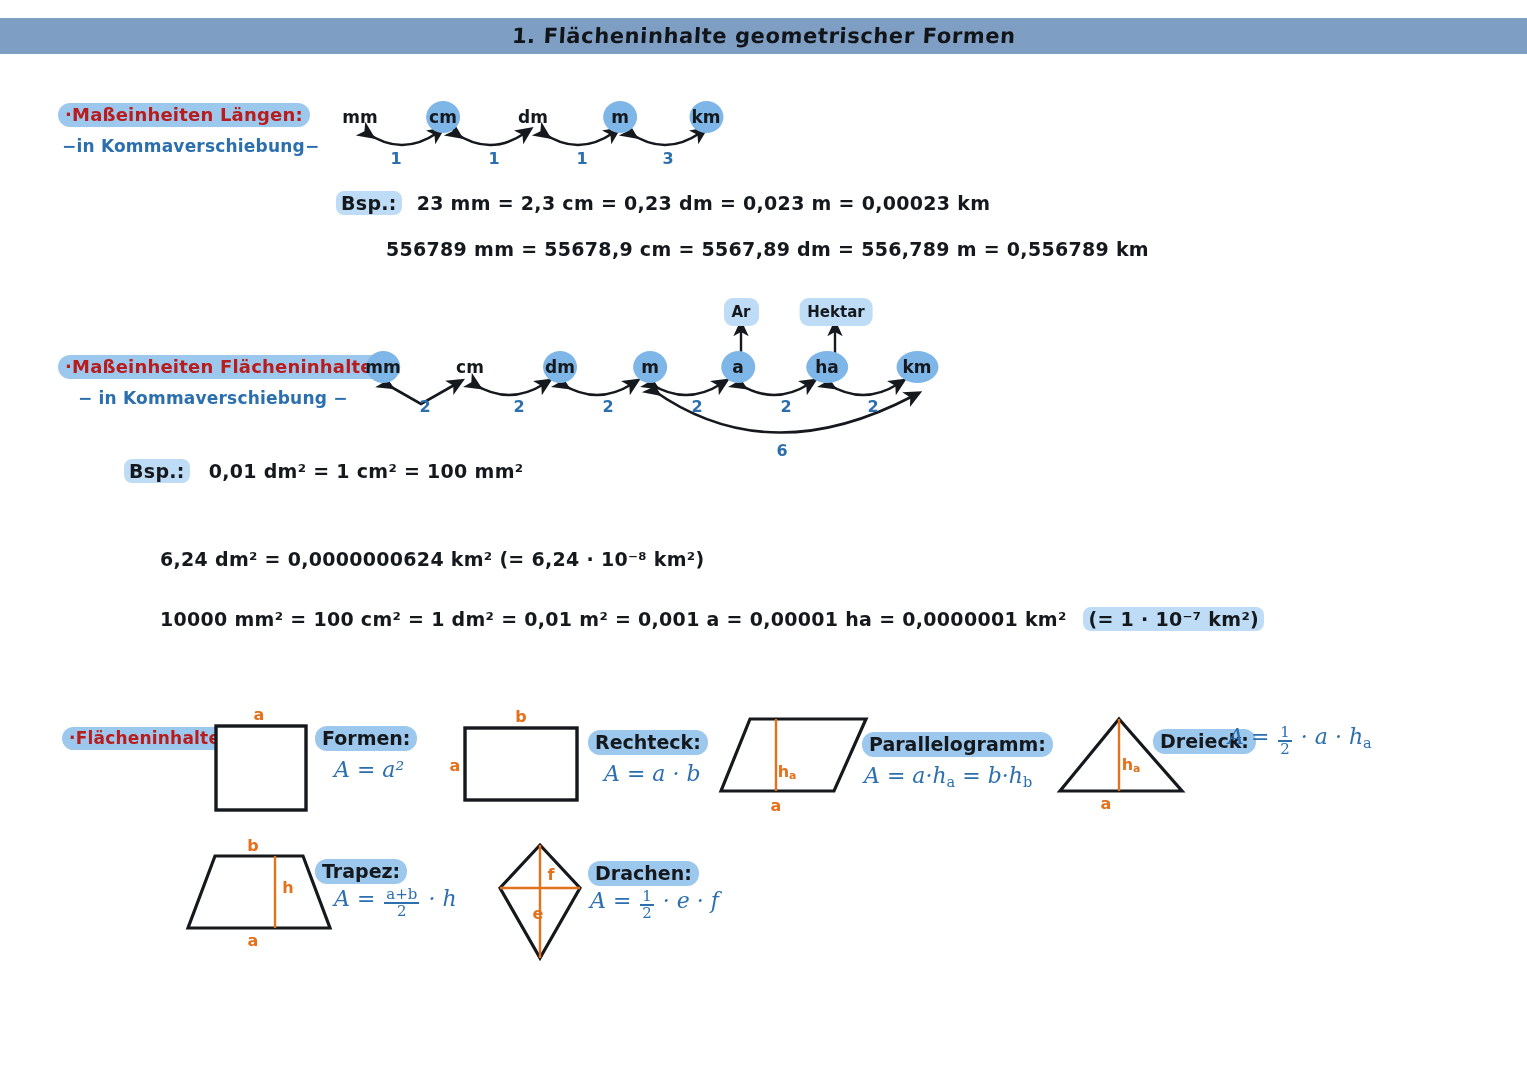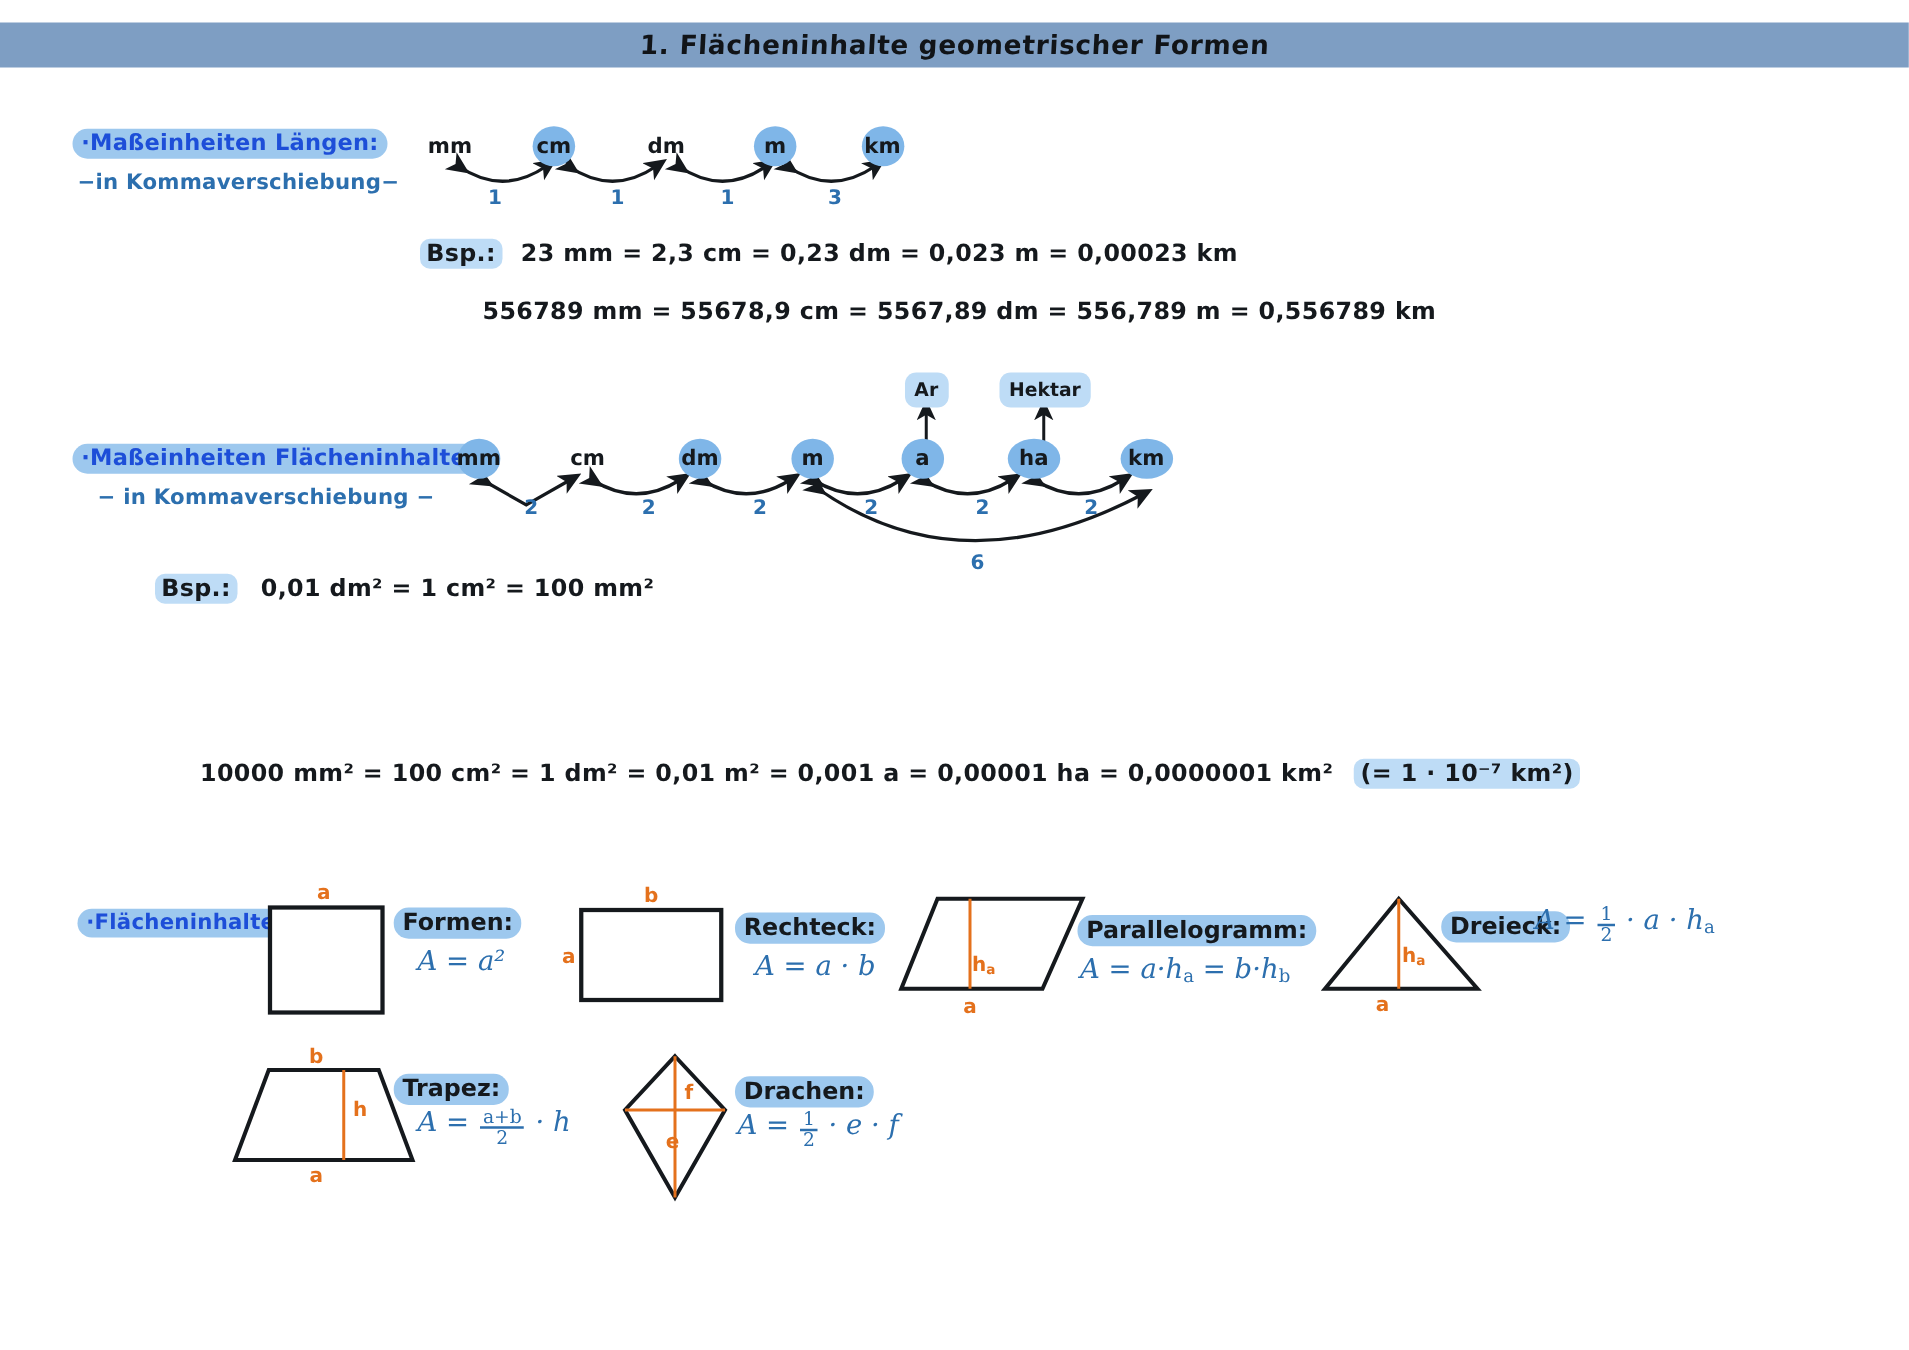--- a/index.html
+++ b/index.html
@@ -25,21 +25,21 @@
     transform:skewX(-3deg);
   }
 
   
   .hw{
     font-family:"DejaVu Sans", sans-serif;
     font-weight:700;
     letter-spacing:.2px;
   }
   .blue{color:#2c6fae;}
-  .dark{color:#1d4ed8;}
+  .dark{color:#b91c1c;}
 
   .abs{position:absolute;white-space:nowrap;}
 
   
   .hl{
     background:#9dc8ee;
     border-radius:12px;
     padding:1px 7px 2px 7px;
     box-decoration-break:clone;
     -webkit-box-decoration-break:clone;
@@ -232,20 +232,21 @@
     <div class="step-num" style="left:697px;top:406px;">2</div>
     <div class="step-num" style="left:786px;top:406px;">2</div>
     <div class="step-num" style="left:873px;top:406px;">2</div>
     <div class="step-num" style="left:782px;top:450px;">6</div>
   </div>
 
   <div class="eq" style="left:100px;top:460px;padding-left:24px;">
     <span class="bsp">Bsp.:</span>
     <span style="margin-left:12px;">0,01 dm²   =  1 cm²  =  100 mm²</span>
   </div>
+  <div class="eq" style="left:160px;top:548px;">6,24 dm²   =  0,0000000624  km²  (= 6,24 · 10⁻⁸ km²)</div>
   <div class="eq" style="left:160px;top:608px;">
     <span>10000 mm²  =  100 cm²  =  1 dm²  =  0,01 m²  =  0,001 a  =  0,00001 ha  =  0,0000001 km²</span>
     <span class="bsp" style="margin-left:10px;">(= 1 · 10⁻⁷ km²)</span>
   </div>
 
   <div class="abs hw dark" style="left:62px;top:728px;font-size:17px;">
     <span class="hl">·Flächeninhalte :</span>
   </div>
 
   <div>

